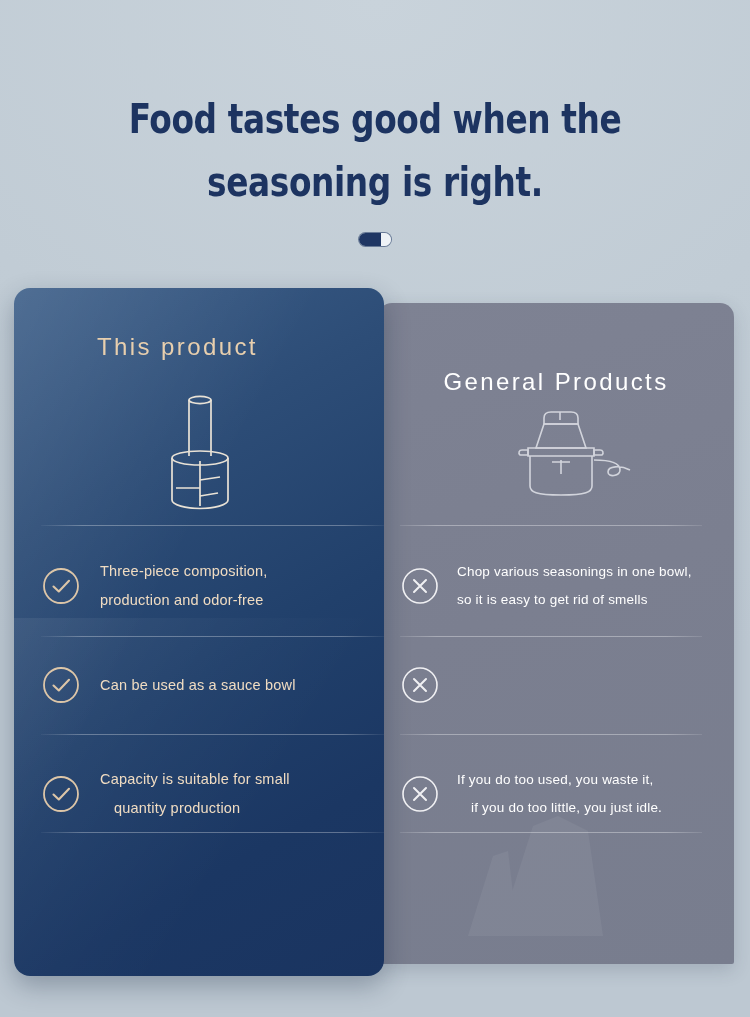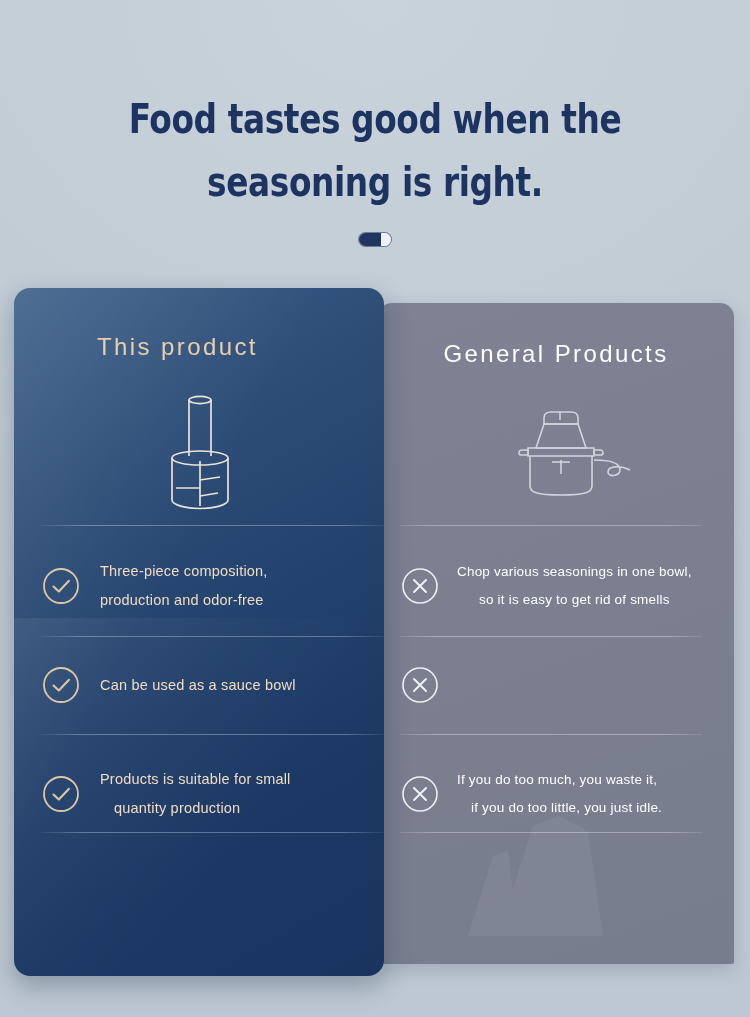--- a/index.html
+++ b/index.html
@@ -66,21 +66,21 @@
     background:linear-gradient(122deg, rgba(255,255,255,.065) 0%, rgba(255,255,255,.02) 38%, rgba(255,255,255,0) 62%);
     pointer-events:none;
   }
 
   
   .card-title{
     position:absolute;left:0;right:0;text-align:center;
     font-size:24px;letter-spacing:2.4px;font-weight:400;
   }
   .title-blue{top:333px;color:#e8cfae;}
-  .title-gray{top:340px;color:#ffffff;}
+  .title-gray{top:368px;color:#ffffff;}
 
   
   .art{position:absolute;}
   .art-blue{left:150px;top:392px;width:100px;height:118px;}
   .art-gray{left:508px;top:408px;width:128px;height:92px;}
 
   
   .rule{position:absolute;height:1px;}
   .rule-blue{left:41px;width:343px;background:linear-gradient(90deg,rgba(255,255,255,.04),rgba(255,255,255,.30) 12%,rgba(255,255,255,.30) 88%,rgba(255,255,255,.05));}
   .rule-gray{left:400px;width:302px;background:linear-gradient(90deg,rgba(255,255,255,.10),rgba(255,255,255,.34) 12%,rgba(255,255,255,.34) 88%,rgba(255,255,255,.10));}
@@ -190,26 +190,26 @@
   </div>
 
   <div class="row row-blue" style="top:764px;height:60px;">
     <span class="badge">
       <svg width="40" height="40" viewBox="0 0 40 40" fill="none" stroke="#ddc6a8" stroke-width="1.8">
         <circle cx="20" cy="20" r="17"></circle>
         <path d="M12.5 20.5 L17.8 25.5 L28 14.8" stroke-width="2.1" stroke-linecap="round" stroke-linejoin="round"></path>
       </svg>
     </span>
     <span class="txt">
-      <i>Products is suitable for small</i>
+      <i>Capacity is suitable for small</i>
       <i class="ind">quantity production</i>
     </span>
   </div>
 
-  <div class="row row-gray" style="top:556px;height:60px;text-align:center;">
+  <div class="row row-gray" style="top:556px;height:60px;">
     <span class="badge">
       <svg width="40" height="40" viewBox="0 0 40 40" fill="none" stroke="#f0f0f3" stroke-width="1.6">
         <circle cx="20" cy="20" r="17"></circle>
         <path d="M14 14 L26 26 M26 14 L14 26" stroke-width="2" stroke-linecap="round"></path>
       </svg>
     </span>
     <span class="txt">
       <i>Chop various seasonings in one bowl,</i>
       <i>so it is easy to get rid of smells</i>
     </span>
@@ -225,18 +225,18 @@
   </div>
 
   <div class="row row-gray" style="top:764px;height:60px;">
     <span class="badge">
       <svg width="40" height="40" viewBox="0 0 40 40" fill="none" stroke="#f0f0f3" stroke-width="1.6">
         <circle cx="20" cy="20" r="17"></circle>
         <path d="M14 14 L26 26 M26 14 L14 26" stroke-width="2" stroke-linecap="round"></path>
       </svg>
     </span>
     <span class="txt">
-      <i>If you do too much, you waste it,</i>
+      <i>If you do too used, you waste it,</i>
       <i class="ind">if you do too little, you just idle.</i>
     </span>
   </div>
 
 </div>
 
 </body></html>

